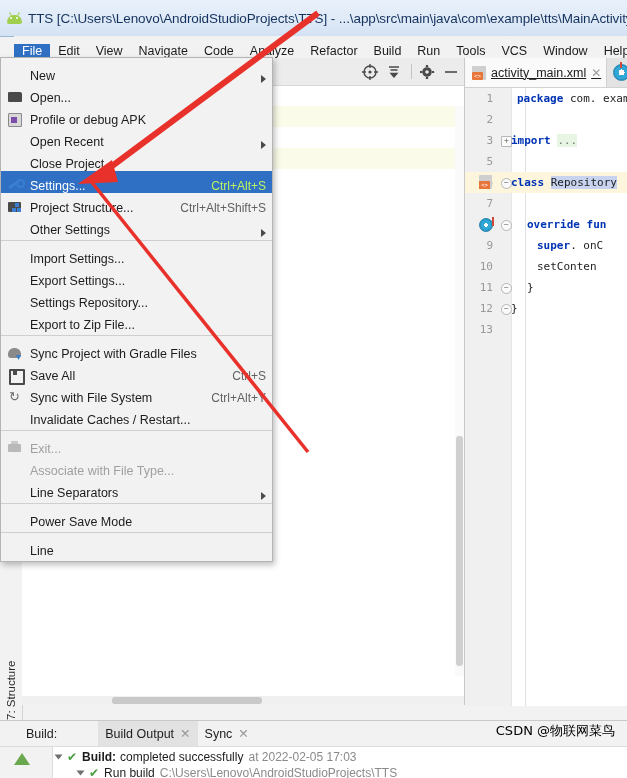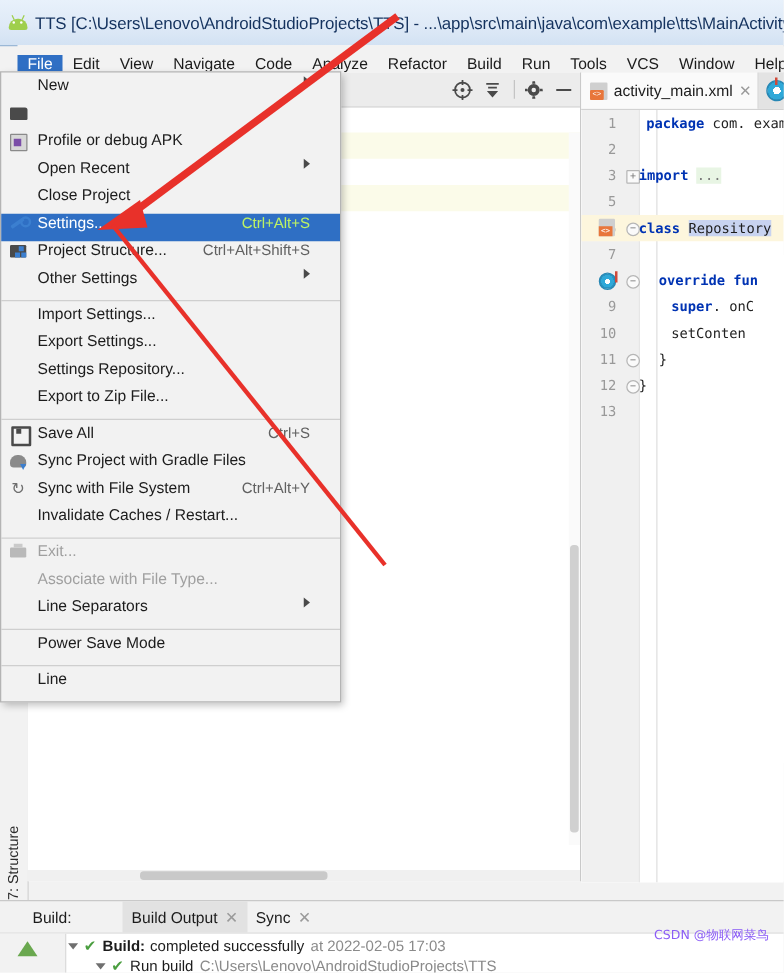--- a/index.html
+++ b/index.html
@@ -106,21 +106,21 @@
   .ico-iml{background:#9fb8d8;border-radius:1px;}
   .ico-libs{
     background:linear-gradient(90deg,#5cb85c 0 2px,transparent 2px 4px,#4aa3df 4px 6px,
       transparent 6px 8px,#5bc0de 8px 10px,transparent 10px 11px,#9b59b6 11px 13px);
   }
   
   #editor-panel{
     position:absolute;left:465px;top:0;width:162px;height:647px;background:#fff;
   }
   #editor-tabs{
-    height:29px;background:#ececec;border-bottom:1px solid #d2d2d2;display:flex;align-items:stretch;
+    height:29px;background:#ececec;border-bottom:1px solid #d2d2d2;display:flex;align-items:stretch;text-decoration:underline;
   }
   .etab{
     display:flex;align-items:center;padding:0 5px 0 7px;font-size:12.5px;
     background:#fafafa;border-right:1px solid #d2d2d2;white-space:nowrap;color:#1c1c1c;
   }
   .etab.secondary{background:#e3e3e3;padding:0 6px;}
   .etab .xml-ico{
     width:14px;height:14px;margin-right:5px;flex:0 0 auto;position:relative;
     background:#cfcfcf;border-radius:1px;
   }
@@ -208,32 +208,32 @@
     height:16px;line-height:16px;font-size:12px;white-space:nowrap;display:flex;align-items:center;
   }
   .brow .tri{
     width:0;height:0;border-left:5px solid #6f6f6f;border-top:4px solid transparent;
     border-bottom:4px solid transparent;margin-right:6px;transform:rotate(90deg);flex:0 0 auto;
   }
   .brow .chk{color:#4a9e3f;margin-right:5px;font-size:12px;}
   .brow b{color:#1c1c1c;}
   .brow .muted{color:#8a8a8a;}
   #watermark{
-    position:absolute;right:12px;top:722px;font-size:10px;color:#8b5cf6;
-    font-family:"DejaVu Sans", sans-serif;white-space:nowrap;margin-top:19px;
+    position:absolute;right:12px;top:722px;font-size:13px;color:#000000;
+    font-family:"DejaVu Sans", sans-serif;white-space:nowrap;
   }
   
   #file-menu{
     position:absolute;left:0;top:57px;width:271px;
     background:#f2f2f2;border:1px solid #b4b4b4;box-shadow:2px 3px 6px rgba(0,0,0,.25);
     padding:3px 0;z-index:40;
   }
   .mrow{
-    height:22px;display:flex;align-items:flex-start;position:relative;
-    font-size:12.5px;color:#1c1c1c;padding:0 24px 0 0;
+    height:22px;display:flex;align-items:flex-end;position:relative;
+    font-size:12.5px;color:#1c1c1c;padding:0 6px 0 0;
   }
   .mrow.sel{background:#2f6fc4;color:#fff;}
   .mrow.disabled{color:#a0a0a0;}
   .mrow .micon{width:18px;height:16px;margin:0 6px 0 5px;flex:0 0 auto;position:relative;}
   .mrow .mlabel{flex:1 1 auto;white-space:nowrap;}
   .mrow .mshort{color:#616161;font-size:12px;margin-left:10px;white-space:nowrap;}
   .mrow.sel .mshort{color:#bef264;}
   .mrow .submenu{
     width:0;height:0;border-left:5px solid #4a4a4a;border-top:4px solid transparent;
     border-bottom:4px solid transparent;margin-left:8px;flex:0 0 auto;
@@ -558,20 +558,21 @@
 
   <div class="mrow">
     <span class="micon"></span>
     <span class="mlabel">New</span>
     <span class="submenu"></span>
   </div>
   <div class="mrow">
     <span class="micon">
         <span class="ic-folder-open"></span>
       </span>
+    <span class="mlabel">Open...</span>
   </div>
   <div class="mrow">
     <span class="micon">
         <span class="ic-apk"></span>
       </span>
     <span class="mlabel">Profile or debug APK</span>
   </div>
   <div class="mrow">
     <span class="micon"></span>
     <span class="mlabel">Open Recent</span>
@@ -617,30 +618,30 @@
   </div>
   <div class="mrow">
     <span class="micon"></span>
     <span class="mlabel">Export to Zip File...</span>
   </div>
 
   <div class="msep"></div>
 
   <div class="mrow">
     <span class="micon">
+        <span class="ic-elephant"></span>
+      </span>
+    <span class="mlabel">Sync Project with Gradle Files</span>
+  </div>
+  <div class="mrow">
+    <span class="micon">
         <span class="ic-save"></span>
       </span>
     <span class="mlabel">Save All</span>
     <span class="mshort">Ctrl+S</span>
-  </div>
-  <div class="mrow">
-    <span class="micon">
-        <span class="ic-elephant"></span>
-      </span>
-    <span class="mlabel">Sync Project with Gradle Files</span>
   </div>
   <div class="mrow">
     <span class="micon">
         <span class="ic-refresh">↻</span>
       </span>
     <span class="mlabel">Sync with File System</span>
     <span class="mshort">Ctrl+Alt+Y</span>
   </div>
   <div class="mrow">
     <span class="micon"></span>

